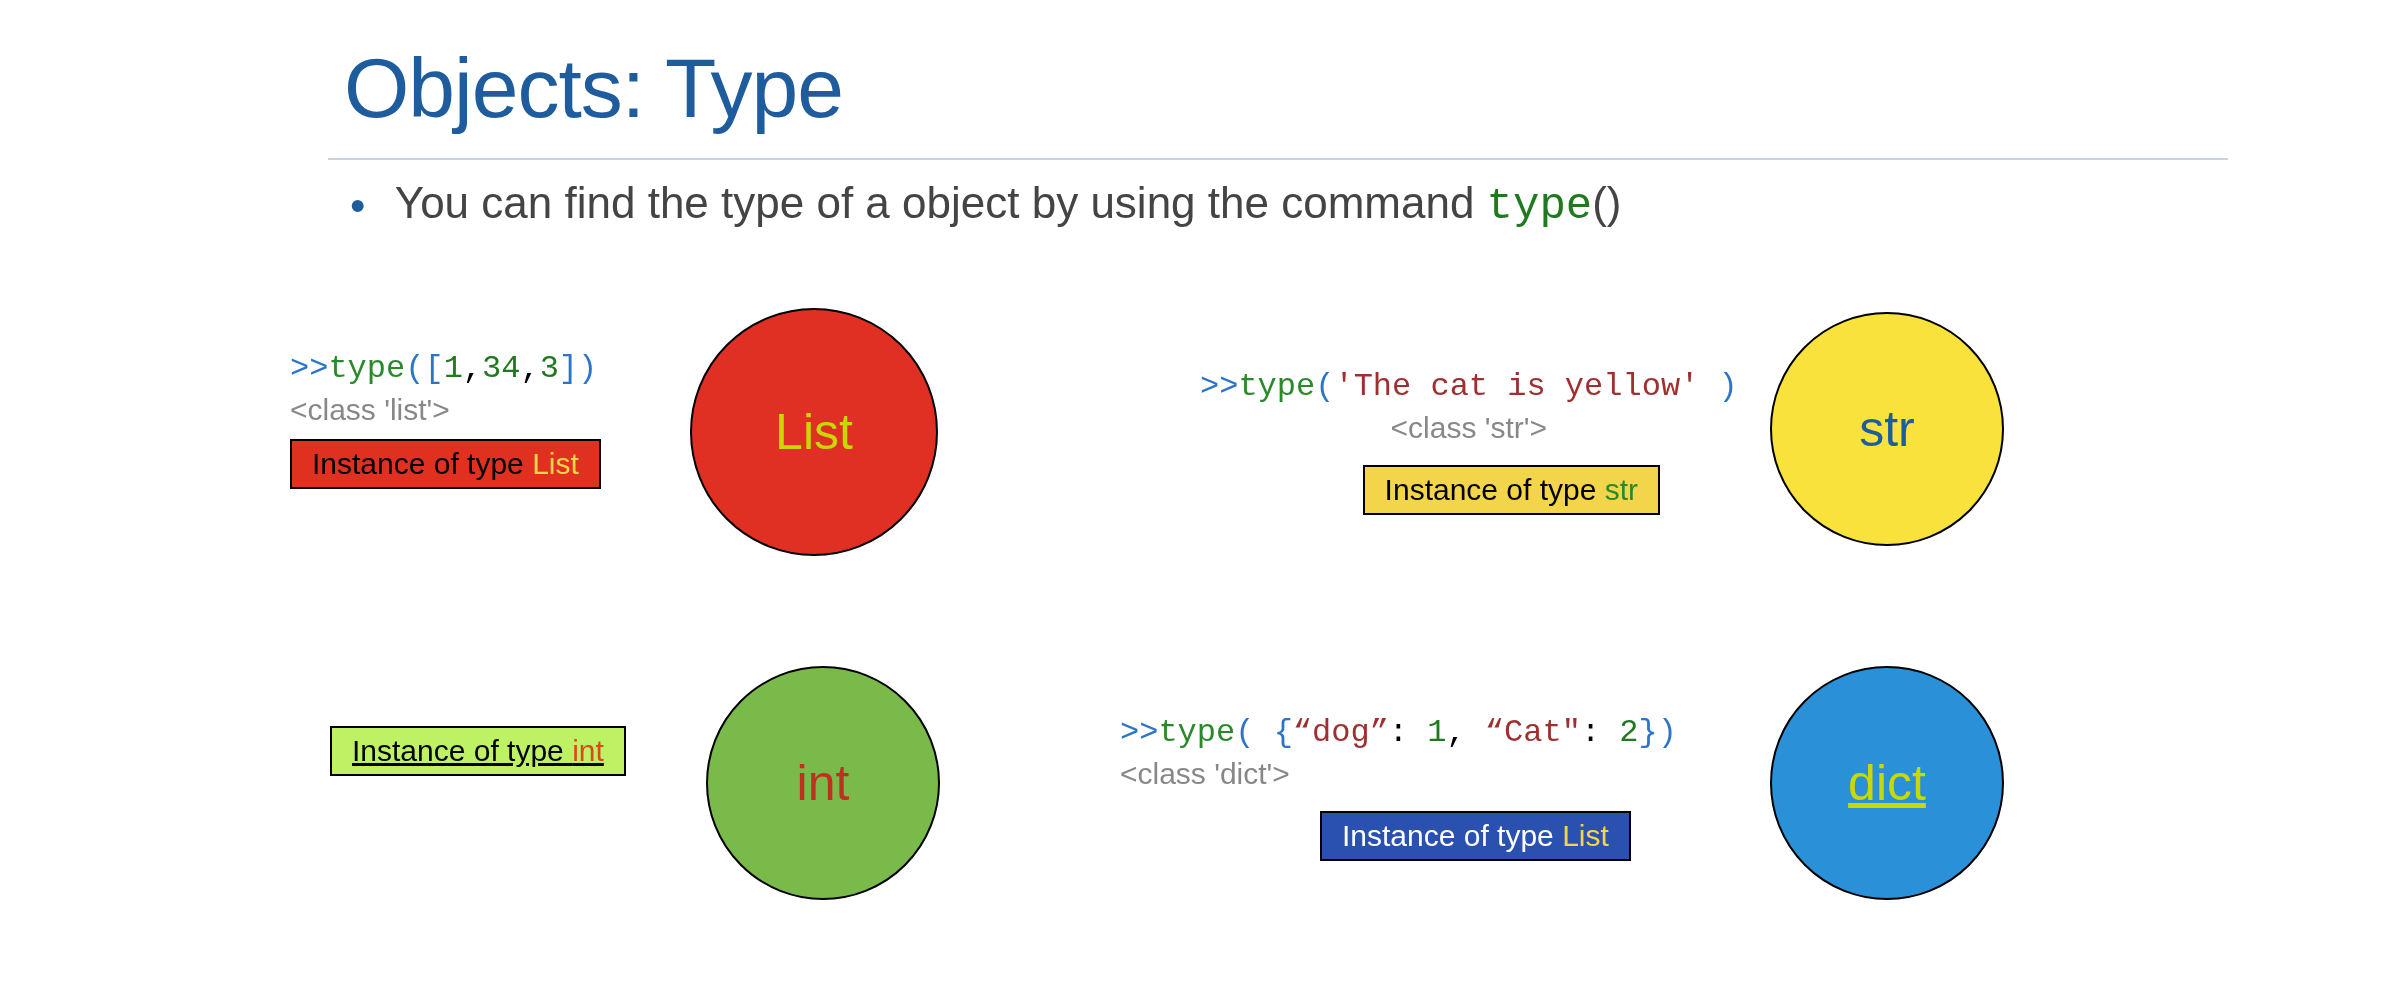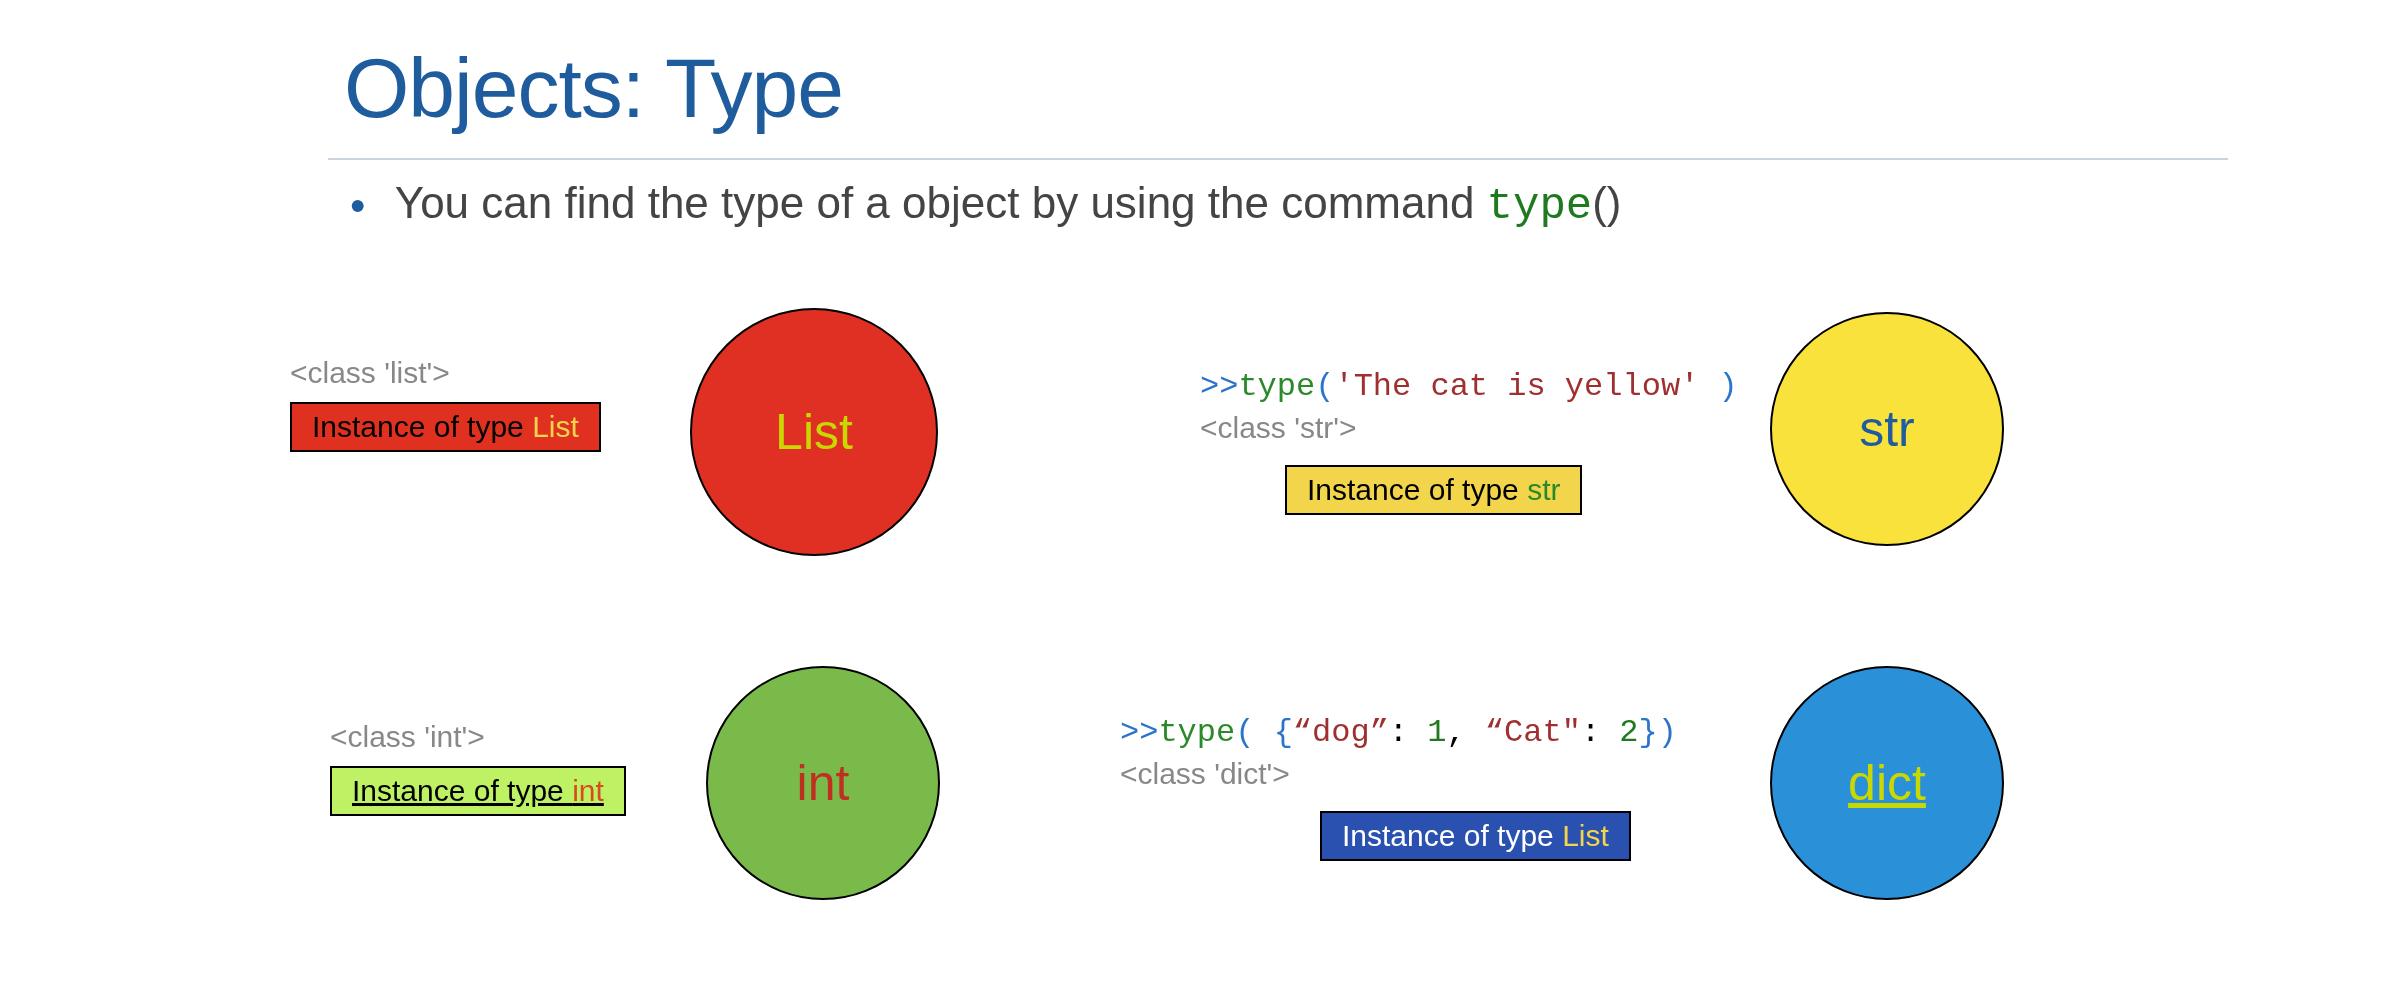--- a/index.html
+++ b/index.html
@@ -43,47 +43,49 @@
   <div class="title-underline"></div>
 
   <div class="bullet-row">
     <span class="bullet-dot">•</span>
     <span class="bullet-text">
       <span>You can find the type of a object by using the command </span><span class="code-word">type</span><span>()</span>
     </span>
   </div>
 
   <div class="cell" style="left:290px;top:350px;">
+    <div class="code-line mono">
+      <span class="code-prompt">&gt;&gt;</span><span class="code-func">type</span><span class="code-paren">([</span><span class="code-num">1</span><span>,</span><span class="code-num">34</span><span>,</span><span class="code-num">3</span><span class="code-paren">])</span>
+    </div>
     <div class="result-line">&lt;class 'list'&gt;</div>
     <div class="instance-box ib-red">
       <span>Instance of type </span><span class="hl">List</span>
     </div>
   </div>
   <div class="circle c-red" style="left:690px;top:308px;">
     <span>List</span>
   </div>
 
-  <div class="cell" style="left:1200px;top:368px;">
+  <div class="cell" style="left:1200px;top:368px;text-align:center;">
     <div class="code-line mono">
       <span class="code-prompt">&gt;&gt;</span><span class="code-func">type</span><span class="code-paren">(</span><span class="code-str">'The cat is yellow'</span><span class="code-paren"> )</span>
     </div>
     <div class="result-line">&lt;class 'str'&gt;</div>
     <div style="height:8px"></div>
     <div style="margin-left:40px;padding-left:45px;">
       <div class="instance-box ib-yellow">
         <span>Instance of type </span><span class="hl">str</span>
       </div>
     </div>
   </div>
   <div class="circle c-yellow" style="left:1770px;top:312px;">
     <span>str</span>
   </div>
 
   <div class="cell" style="left:330px;top:714px;">
-    <div class="result-line">&lt;class 'int'&gt;</div>
     <div class="instance-box ib-green">
       <span>Instance of type </span><span class="hl">int</span>
     </div>
   </div>
   <div class="circle c-green" style="left:706px;top:666px;">
     <span>int</span>
   </div>
 
   <div class="cell" style="left:1120px;top:714px;">
     <div class="code-line mono">

